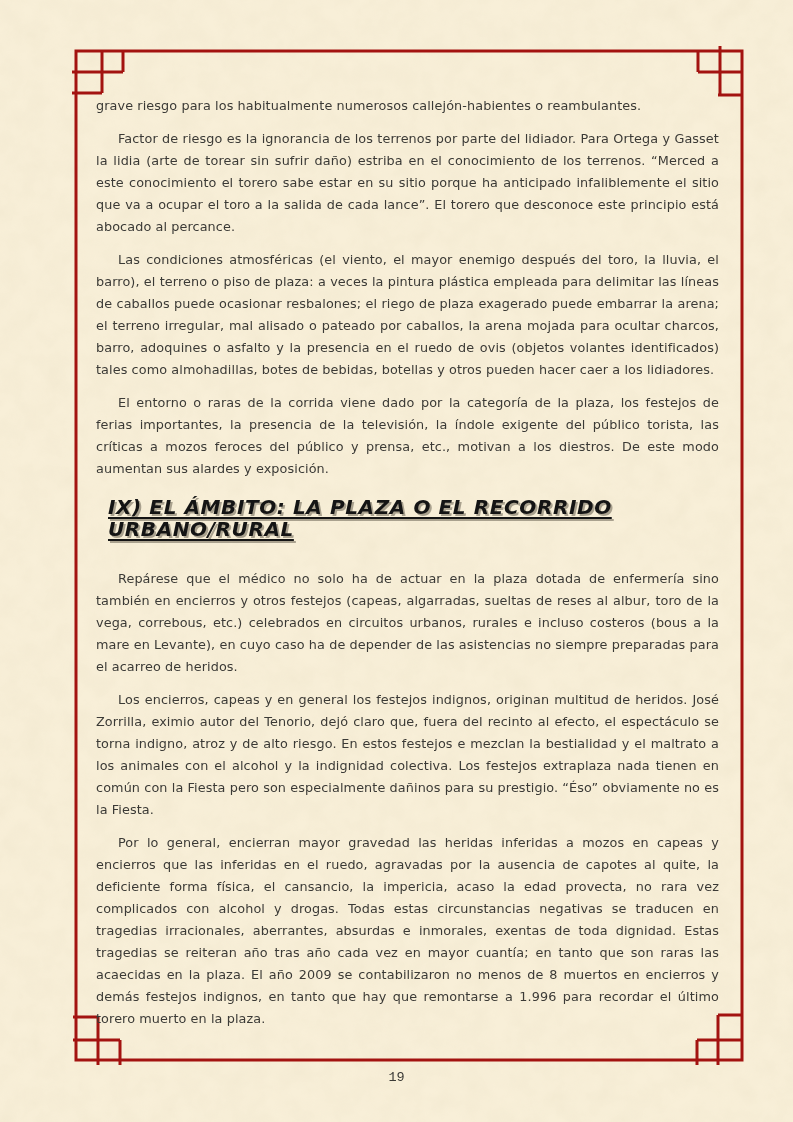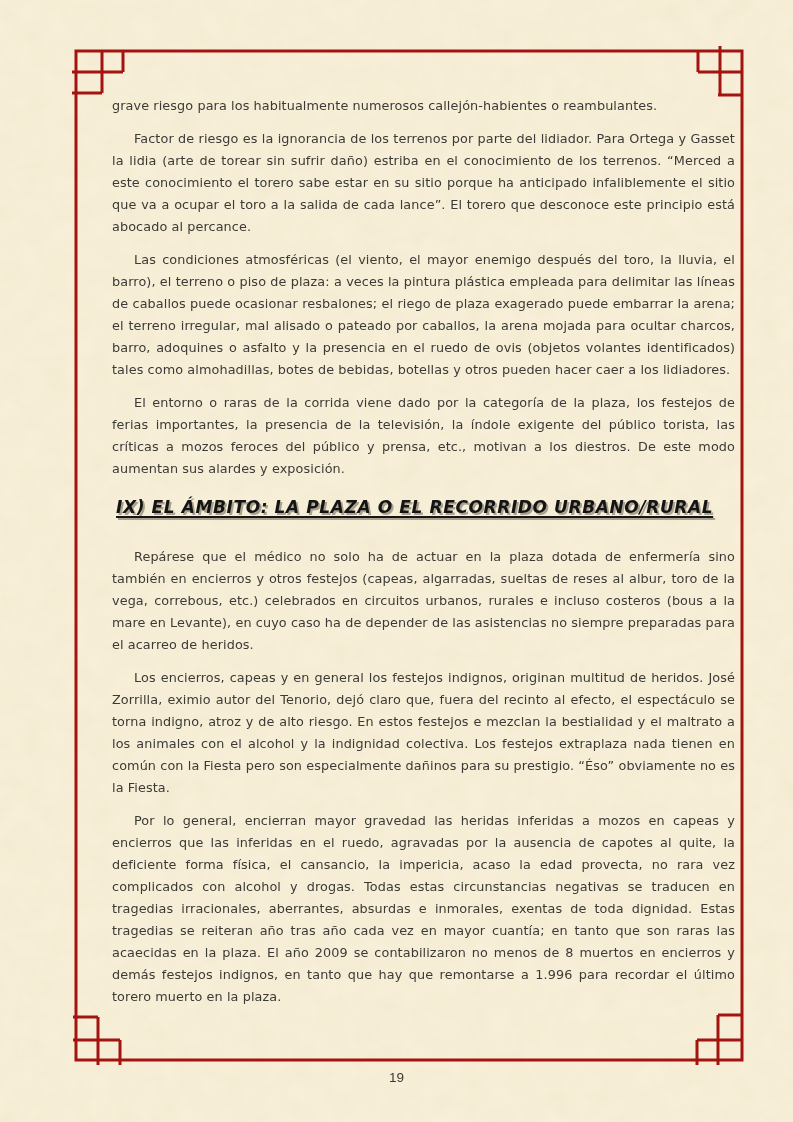--- a/index.html
+++ b/index.html
@@ -15,55 +15,55 @@
     color: var(--text, #3b3a36);
   }
 
   .texture { position: absolute; left: 0; top: 0; width: 793px; height: 1122px; opacity: 0.5; pointer-events: none; }
 
   .frame { position: absolute; left: 0; top: 0; width: 793px; height: 1122px; color: var(--frame, #a31310); pointer-events: none; }
   .frame * { stroke: currentColor; }
 
   .content {
     position: absolute;
-    left: 112px;
+    left: 96px;
     top: 95px;
     width: 623px;
     font-size: 12.8px;
     line-height: 22px;
     text-align: justify;
     letter-spacing: 0.1px;
   }
   .content p { margin: 0 0 11px 0; text-indent: 22px; }
   .content p.no-indent { text-indent: 0; }
   .content .b { font-weight: normal; }
   .content .i { }
 
   .section-heading {
-    font-size: 17px;
+    font-size: 20px;
     font-weight: bold;
     font-style: italic;
     letter-spacing: 0.6px;
     color: var(--heading, #141414);
     text-decoration: underline;
     text-decoration-thickness: 2px;
     text-underline-offset: 3px;
     text-shadow: 2px 2px 0 rgba(75, 68, 55, 0.45);
     text-align: left;
     text-indent: 0;
-    margin: 16px 0 28px 4px;
+    margin: 16px 0 28px 12px;
   }
 
   .page-number {
     position: absolute;
     left: 0;
     top: 1070px;
     width: 793px;
     text-align: center;
-    font-family: Liberation Sans, sans-serif;
+    font-family: Liberation Mono, monospace;
     font-size: 13.5px;
     color: var(--text, #3b3a36);
   }
 </style>
 </head>
 <body>
 
 <div class="page">
 
   <svg class="texture" width="793" height="1122" xmlns="http://www.w3.org/2000/svg">

